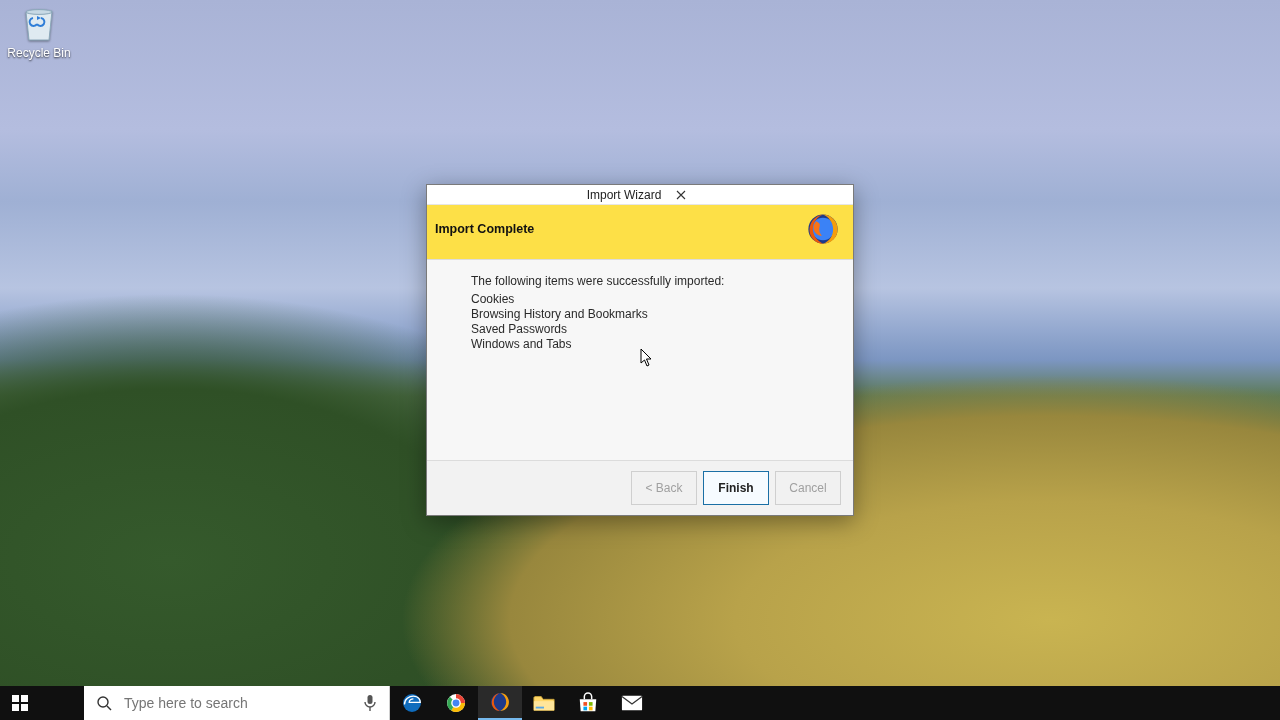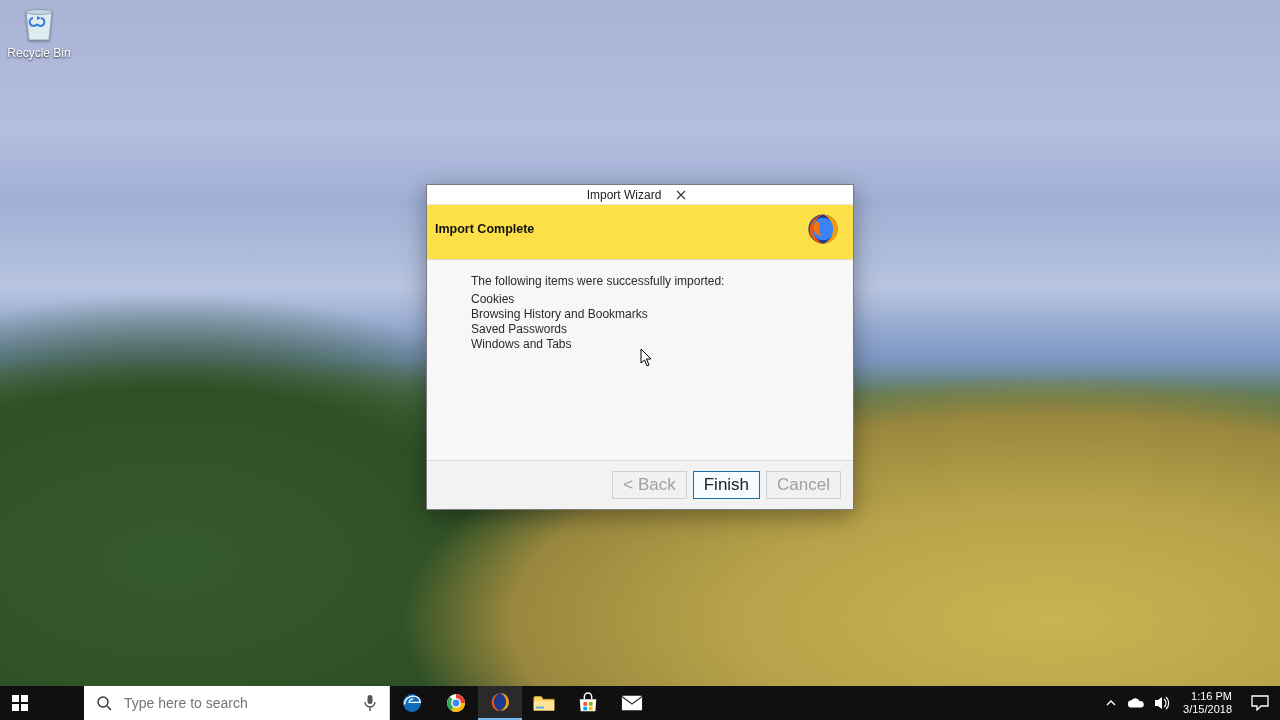--- a/index.html
+++ b/index.html
@@ -52,25 +52,25 @@
   .content {
     padding: 14px 24px 60px 44px; font-size: 12px; color: #2a2a2a; min-height: 200px;
   }
   .content .msg { margin-bottom: 4px; }
   .content .item { margin-top: 1px; }
   .button-row {
     border-top: 1px solid #dcdcdc; padding: 10px 12px; display: flex; justify-content: flex-end; gap: 6px;
     background: #f2f2f2;
   }
   .btn {
-    min-width: 66px; height: 28px; font-size: 17px; font-family: inherit;
+    min-width: 66px; height: 34px; font-size: 12px; font-family: inherit;
     border: 1px solid #adadad; background: #efefef; color: #222; cursor: pointer;
     padding: 0 10px;
   }
-  .btn.primary { border: 1.5px solid #1a6fa5; background: #f6fbff; }
+  .btn.primary { border: 1.5px solid #1a6fa5; background: #f6fbff; font-weight: bold; }
   .btn:disabled { color: #a0a0a0; cursor: default; background: #f1f1f1; border-color:#cfcfcf; }
   
   .cursor {
     position: absolute; left: 640px; top: 348px; width: 14px; height: 20px; z-index: 50;
   }
   
   .taskbar {
     position: absolute; left: 0; bottom: 0; width: 1280px; height: 34px;
     background: #101010; display: flex; align-items: stretch; color: #fff;
   }
@@ -220,42 +220,15 @@
           <rect x="13" y="16" width="4" height="4" fill="#ffb900"></rect>
       </svg>
     </div>
     <div class="tb-btn" title="Mail">
       <svg width="22" height="18" viewBox="0 0 24 18">
         <rect x="1" y="1" width="22" height="16" rx="1" fill="#fff"></rect>
         <path d="M1 2 L12 10 L23 2" fill="none" stroke="#333" stroke-width="1.4"></path>
       </svg>
     </div>
 
-    <div class="tray">
-      <div class="ic chev">
-        <svg width="10" height="10" viewBox="0 0 10 10">
-            <path d="M1 7 L5 3 L9 7" fill="none" stroke="#fff" stroke-width="1.4"></path>
-          </svg>
-      </div>
-      <div class="ic">
-        <svg width="18" height="12" viewBox="0 0 20 12">
-            <path d="M5 11 a4 4 0 0 1 0-8 a5 5 0 0 1 9 1 a3.5 3.5 0 0 1 2 7 Z" fill="#fff"></path>
-          </svg>
-      </div>
-      <div class="ic">
-        <svg width="16" height="14" viewBox="0 0 16 14">
-            <path d="M1 4 L4 4 L8 1 L8 13 L4 10 L1 10 Z" fill="#fff"></path>
-            <path d="M10 3 a5 5 0 0 1 0 8 M12 1 a8 8 0 0 1 0 12" fill="none" stroke="#fff" stroke-width="1.2"></path>
-          </svg>
-      </div>
-      <div class="clock">
-        <div>1:16 PM</div>
-        <div>3/15/2018</div>
-      </div>
-      <div class="notif">
-        <svg width="18" height="16" viewBox="0 0 18 16">
-            <path d="M1 1 L17 1 L17 11 L10 11 L6 15 L6 11 L1 11 Z" fill="none" stroke="#fff" stroke-width="1.3"></path>
-          </svg>
-      </div>
-    </div>
   </div>
 
 </div>
 
 </body></html>

